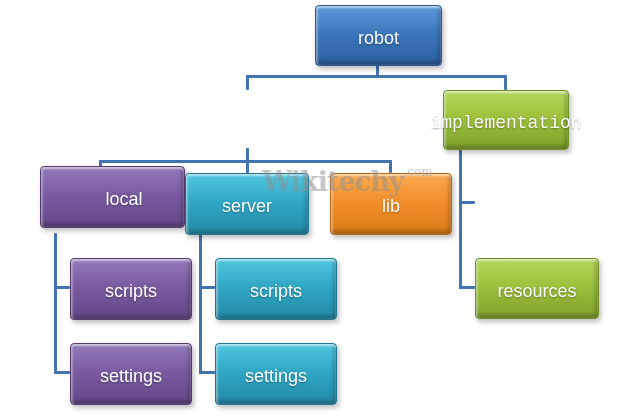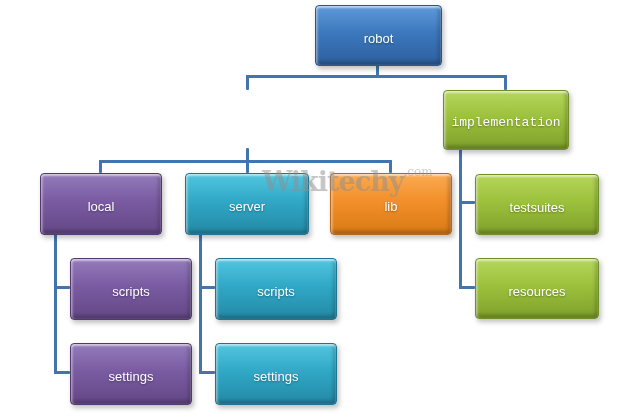--- a/index.html
+++ b/index.html
@@ -33,21 +33,21 @@
     align-items: center;
     justify-content: center;
     box-shadow:
       inset 0 2px 2px rgba(255,255,255,0.55),
       inset 2px 0 2px rgba(255,255,255,0.30),
       inset -2px -3px 4px rgba(0,0,0,0.28),
       2px 3px 5px rgba(0,0,0,0.25);
   }
   .node-label {
     color: #ffffff;
-    font-size: 13px;
+    font-size: 18px;
     padding-top: 5px;
     text-shadow: 0 1px 2px rgba(0,0,0,0.35);
     white-space: nowrap;
   }
   .watermark {
     position: absolute;
     left: 262px;
     top: 168px;
     z-index: 3;
     opacity: 0.5;
@@ -96,31 +96,28 @@
       <div class="connector" style="left: 199px; top: 286px; width: 16px; height: 3px; background: rgb(66, 116, 174);"></div>
       <div class="connector" style="left: 199px; top: 371px; width: 16px; height: 3px; background: rgb(66, 116, 174);"></div>
     </div>
   <div id="node-layer" class="layer">
       <div class="node" style="left: 315px; top: 5px; width: 125px; height: 59px; background: linear-gradient(rgb(94, 154, 217) 0%, rgb(60, 120, 189) 45%, rgb(44, 95, 158) 100%); border: 1px solid rgb(41, 86, 140);">
         <span class="node-label">robot</span>
       </div>
       <div class="node" style="left: 443px; top: 90px; width: 124px; height: 58px; background: linear-gradient(rgb(181, 214, 92) 0%, rgb(156, 193, 60) 45%, rgb(127, 160, 44) 100%); border: 1px solid rgb(111, 143, 39); font-family: Liberation Mono, monospace;">
         <span class="node-label">implementation</span>
       </div>
-      <div class="node" style="left: 40px; top: 173px; width: 120px; height: 60px; background: linear-gradient(rgb(147, 123, 186) 0%, rgb(122, 91, 162) 45%, rgb(99, 71, 133) 100%); border: 1px solid rgb(83, 57, 111);">
+      <div class="node" style="left: 40px; top: 166px; width: 120px; height: 60px; background: linear-gradient(rgb(147, 123, 186) 0%, rgb(122, 91, 162) 45%, rgb(99, 71, 133) 100%); border: 1px solid rgb(83, 57, 111); padding-left: 23px;">
         <span class="node-label">local</span>
       </div>
       <div class="node" style="left: 330px; top: 173px; width: 120px; height: 60px; background: linear-gradient(rgb(250, 170, 82) 0%, rgb(242, 143, 42) 45%, rgb(217, 123, 21) 100%); border: 1px solid rgb(181, 103, 26);">
         <span class="node-label">lib</span>
       </div>
       <div class="node" style="left: 185px; top: 173px; width: 122px; height: 60px; background: linear-gradient(rgb(82, 198, 224) 0%, rgb(48, 168, 198) 45%, rgb(35, 137, 166) 100%); border: 1px solid rgb(32, 117, 142);">
         <span class="node-label">server</span>
-      </div>
-      <div class="node" style="left: 475px; top: 174px; width: 122px; height: 59px; background: linear-gradient(rgb(181, 214, 92) 0%, rgb(156, 193, 60) 45%, rgb(127, 160, 44) 100%); border: 1px solid rgb(111, 143, 39);">
-        <span class="node-label">testsuites</span>
       </div>
       <div class="node" style="left: 475px; top: 258px; width: 122px; height: 59px; background: linear-gradient(rgb(181, 214, 92) 0%, rgb(156, 193, 60) 45%, rgb(127, 160, 44) 100%); border: 1px solid rgb(111, 143, 39); justify-content: center;">
         <span class="node-label">resources</span>
       </div>
       <div class="node" style="left: 70px; top: 258px; width: 120px; height: 60px; background: linear-gradient(rgb(147, 123, 186) 0%, rgb(122, 91, 162) 45%, rgb(99, 71, 133) 100%); border: 1px solid rgb(83, 57, 111);">
         <span class="node-label">scripts</span>
       </div>
       <div class="node" style="left: 70px; top: 343px; width: 120px; height: 60px; background: linear-gradient(rgb(147, 123, 186) 0%, rgb(122, 91, 162) 45%, rgb(99, 71, 133) 100%); border: 1px solid rgb(83, 57, 111);">
         <span class="node-label">settings</span>
       </div>

